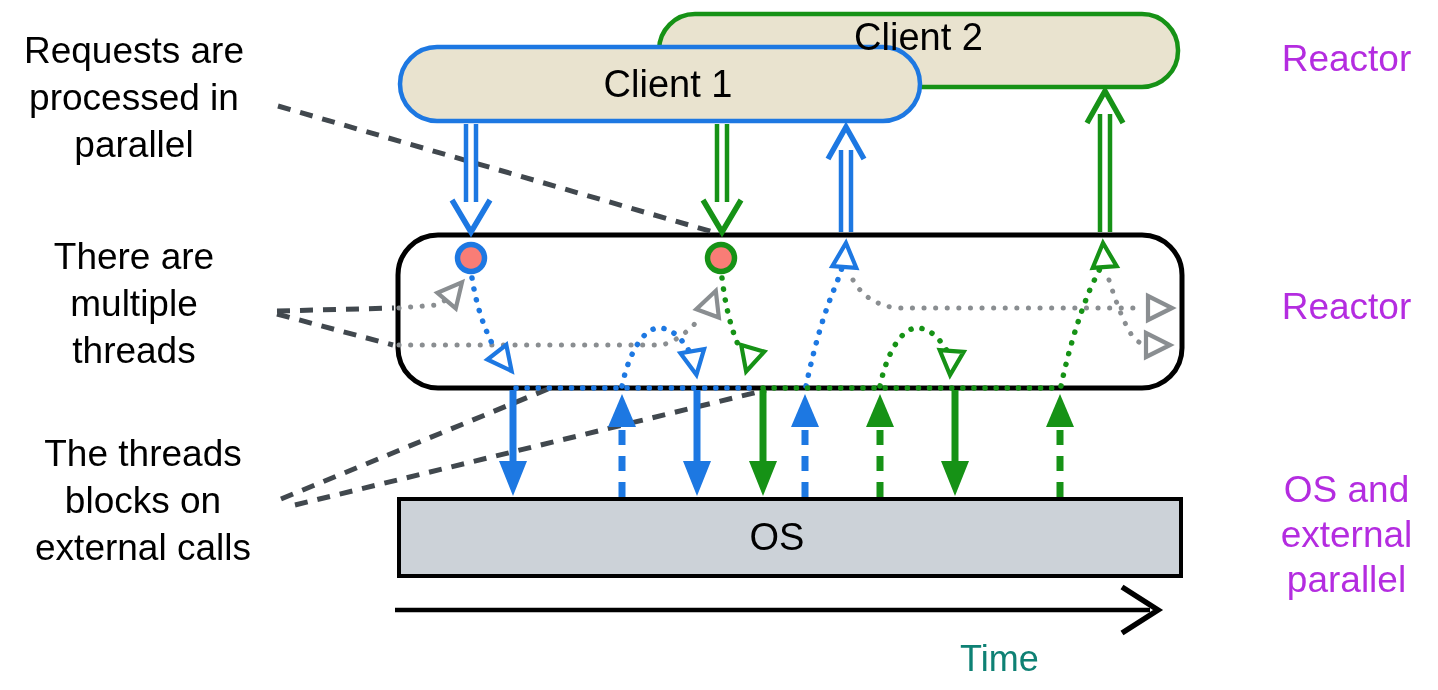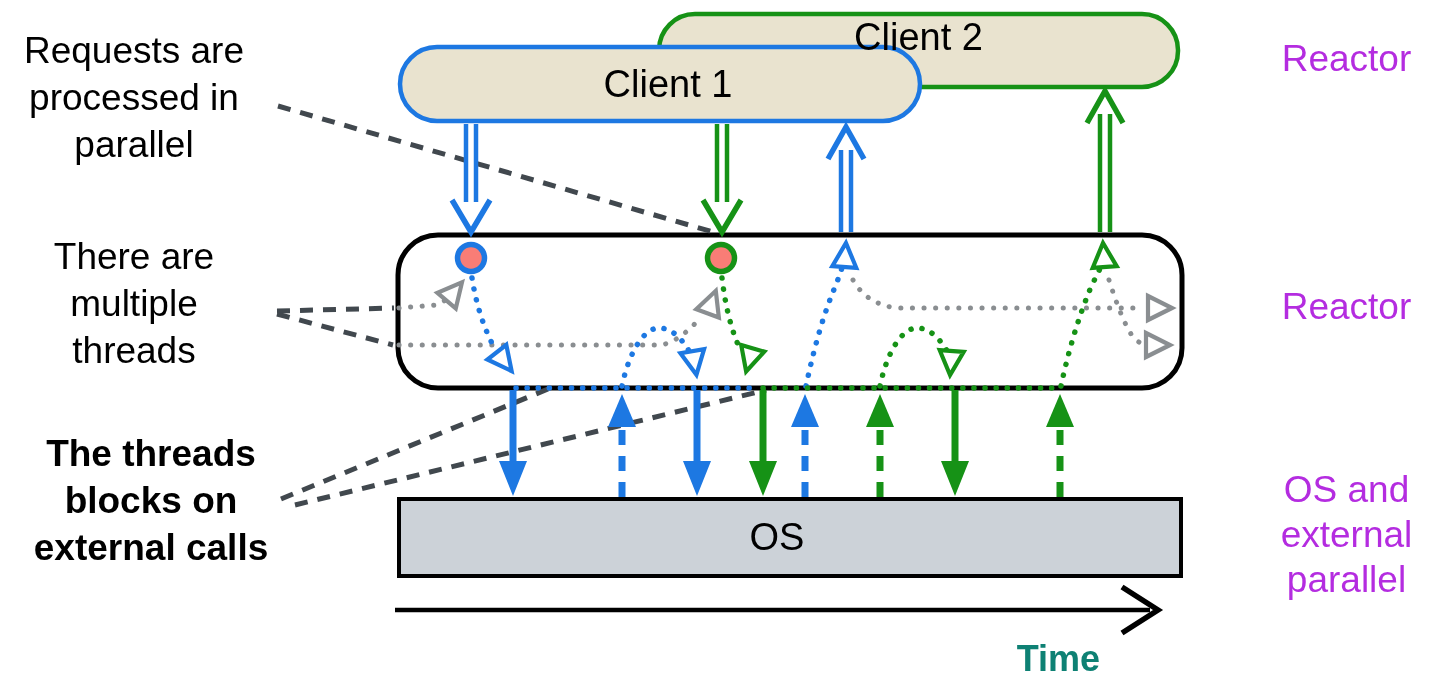--- a/index.html
+++ b/index.html
@@ -6,21 +6,21 @@
   body{width:1438px;height:690px;position:relative;overflow:hidden;
        font-family:"Liberation Sans",sans-serif;}
   .abs{position:absolute;}
   #diagram-svg{position:absolute;left:0;top:0;z-index:1;}
   .txt{z-index:2;}
 
   
   .ann{color:#000;font-size:37px;line-height:47px;text-align:center;white-space:pre-line;}
   .side-label{color:var(--magenta);font-size:37px;line-height:45px;text-align:center;white-space:pre-line;}
   .node-label{display:flex;align-items:center;justify-content:center;color:#000;font-size:38px;}
-  .time-label{color:var(--teal);font-size:36px;font-weight:bold;text-align:right;}
+  .time-label{color:var(--teal);font-size:36px;font-weight:normal;text-align:left;}
 
   
   .client-box{fill:var(--clientFill);stroke-width:4.5px;}
   .stroke-blue{stroke:var(--blue);}
   .stroke-green{stroke:var(--green);}
   .reactor-box{fill:#ffffff;stroke:#000;stroke-width:5px;}
   .os-box{fill:var(--osFill);stroke:#000;stroke-width:4px;}
 
   .dashline{stroke:var(--dash);stroke-width:5;stroke-dasharray:13 10;fill:none;stroke-linecap:butt;}
 
@@ -163,21 +163,21 @@
   <circle class="req-circle stroke-blue" cx="471" cy="258" r="13.5"></circle>
   <circle class="req-circle stroke-green" cx="721" cy="258" r="13.5"></circle>
 </svg>
 
 <div class="abs txt ann" style="left:0px;top:27px;width:268px;">Requests are
 processed in
 parallel</div>
 <div class="abs txt ann" style="left:0px;top:233px;width:268px;">There are
 multiple
 threads</div>
-<div class="abs txt ann" style="left:12px;top:430px;width:278px;font-weight:bold;">The threads
+<div class="abs txt ann" style="left:4px;top:430px;width:278px;">The threads
 blocks on
 external calls</div>
 
 <div class="abs txt node-label" style="left:659px;top:4px;width:519px;height:66px;">Client 2</div>
 <div class="abs txt node-label" style="left:408px;top:47px;width:520px;height:75px;">Client 1</div>
 <div class="abs txt node-label" style="left:386px;top:499px;width:782px;height:77px;">OS</div>
 
 <div class="abs txt side-label" style="left:1255px;top:36px;width:183px;">Reactor</div>
 <div class="abs txt side-label" style="left:1255px;top:284px;width:183px;">Reactor</div>
 <div class="abs txt side-label" style="left:1255px;top:467px;width:183px;">OS and

